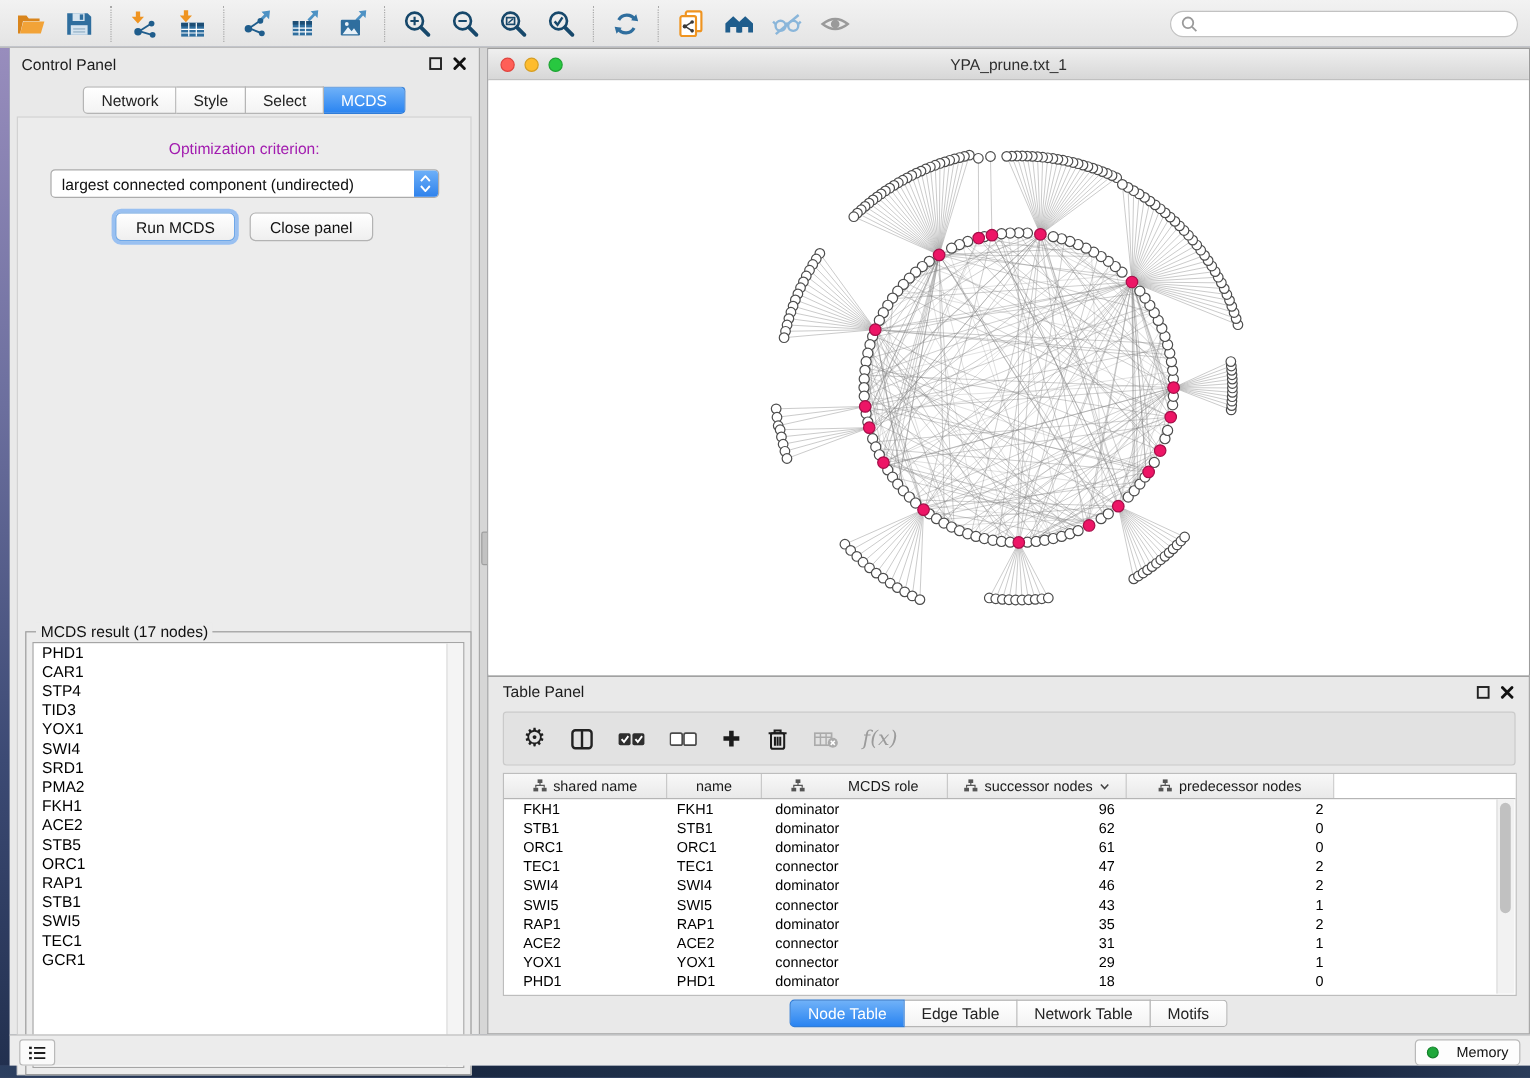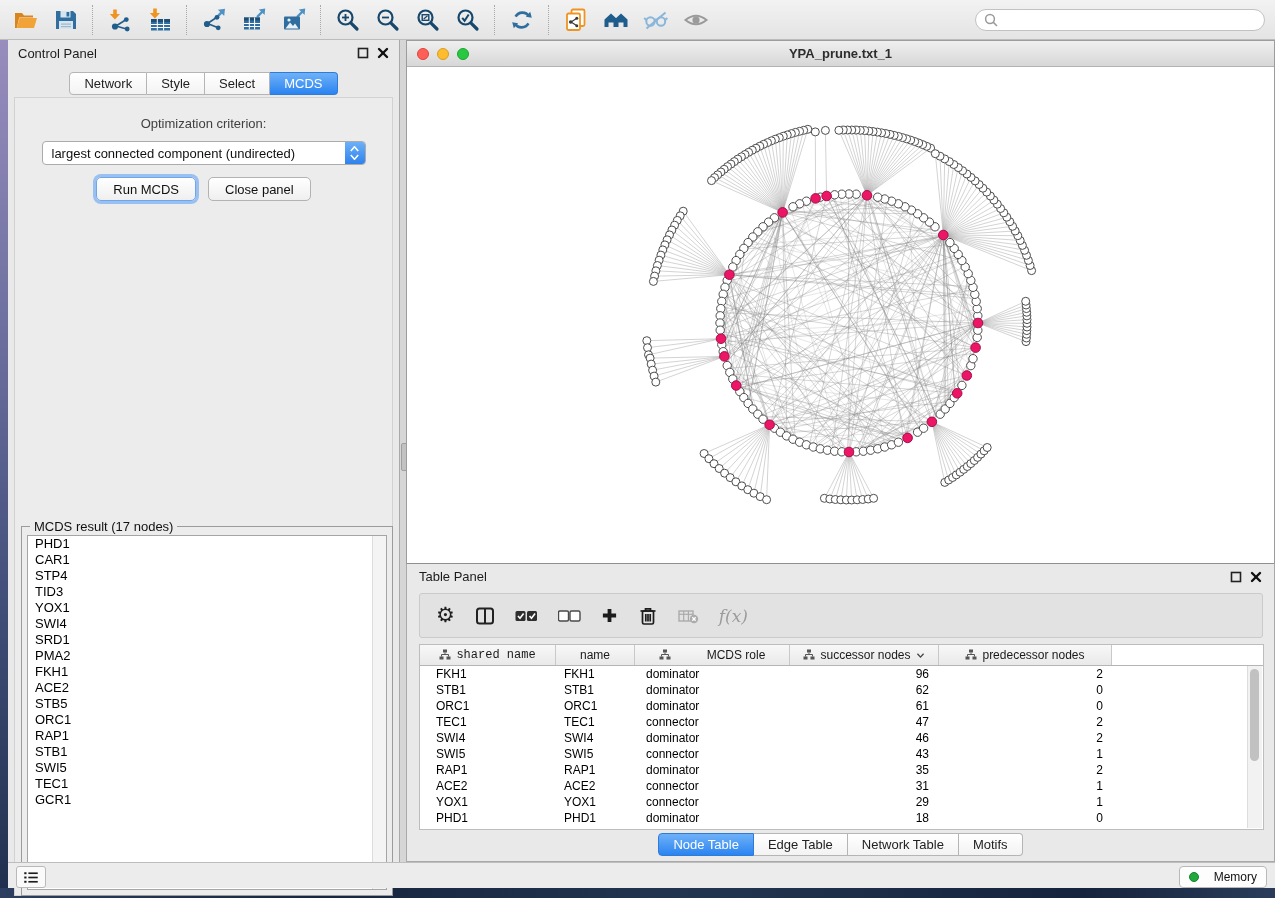--- a/index.html
+++ b/index.html
@@ -18,62 +18,62 @@
   .control-panel{left:8px;top:40px;width:392px;height:822px;background:#e9e9e9;border-right:1px solid #a9a9a9;box-sizing:border-box;}
   .cp-head{height:26px;display:flex;align-items:center;padding:0 10px;}
   .panel-title{font-size:13px;color:#1c1c1c;flex:1;}
   .win-btns{display:flex;gap:8px;align-items:center;}
   .tabbar{display:flex;justify-content:center;margin-top:6px;}
   .seg{height:21px;line-height:21px;padding:0 14px;font-size:13px;color:#222;background:linear-gradient(#fff,#f3f3f3);border:1px solid #b5b5b5;border-left:none;cursor:default;}
   .seg:first-child{border-left:1px solid #b5b5b5;border-radius:4px 0 0 4px;}
   .seg:last-child{border-radius:0 4px 4px 0;}
   .seg.sel{background:linear-gradient(#6fb1f8,#2a84f1);color:#fff;border-color:#2f7cd8;}
   .cp-inner{position:absolute;left:6px;top:57px;width:379px;height:799px;background:#ececec;border:1px solid #d2d2d2;box-sizing:border-box;}
-  .opt-label{text-align:center;font-size:13px;color:#404040;margin-top:18px;}
+  .opt-label{text-align:center;font-size:13px;color:#a21caf;margin-top:18px;}
   .combo{margin:10px auto 0;width:324px;height:24px;background:#fff;border:1px solid #ababab;border-radius:4px;display:flex;align-items:center;box-sizing:border-box;}
   .combo .val{flex:1;font-size:13px;color:#111;padding-left:9px;white-space:nowrap;}
   .stepper{width:20px;height:22px;border-radius:0 3px 3px 0;background:linear-gradient(#6db0f8,#2f82ec);display:flex;flex-direction:column;align-items:center;justify-content:center;gap:2px;}
   .stepper svg{display:block;}
   .btn-row{display:flex;justify-content:center;gap:12px;margin-top:12px;}
   .pbtn{height:24px;padding:0 16px;font-size:13px;color:#111;background:linear-gradient(#ffffff,#efefef);border:1px solid #b3b3b3;border-radius:5px;font-family:"Liberation Sans",sans-serif;}
   .pbtn.focus{box-shadow:0 0 0 3px rgba(98,163,245,.6);border-color:#6ea7e8;}
   .groupbox{position:absolute;left:6px;top:428px;width:372px;height:370px;border:1px solid #9b9b9b;background:#ececec;box-sizing:border-box;}
   .gb-legend{position:absolute;top:-8px;left:8px;background:#ececec;padding:0 4px;font-size:13px;color:#111;}
   .mcds-list{position:absolute;left:5px;top:8px;right:5px;bottom:5px;background:#fff;border:1px solid #a5a5a5;overflow:hidden;}
   .mcds-scroll{position:absolute;top:0;right:0;width:13px;bottom:0;background:#f4f4f4;border-left:1px solid #dcdcdc;}
   .mcds-item{font-size:13px;color:#000;line-height:16px;padding-left:7px;}
   
   .v-splitter{left:400px;top:40px;width:6px;height:822px;background:#d6d6d6;}
   .v-grip{position:absolute;left:0.5px;top:403px;width:5px;height:26px;background:#c2c2c2;border:1px solid #9f9f9f;border-radius:2px;}
   
   .net-window{left:406px;top:40px;width:869px;height:523px;background:#fff;border:1px solid #9c9c9c;box-sizing:border-box;}
   .net-title{height:25px;background:linear-gradient(#efefef,#d7d7d7);border-bottom:1px solid #b2b2b2;display:flex;align-items:center;position:relative;}
   .lights{display:flex;gap:8px;margin-left:10px;}
   .light{width:12px;height:12px;border-radius:50%;box-sizing:border-box;}
-  .net-title .t{position:absolute;left:0;right:0;text-align:center;font-size:13px;font-weight:bold;color:#2d2d2d;}
+  .net-title .t{position:absolute;left:0;right:0;text-align:center;font-size:13px;font-weight:normal;color:#2d2d2d;}
   .net-canvas{position:relative;width:867px;height:496px;background:#fff;}
   
   .table-panel{left:406px;top:563px;width:869px;height:299px;background:#e9e9e9;border:1px solid #a9a9a9;border-top:1px solid #8f8f8f;box-sizing:border-box;}
   .tp-head{height:25px;display:flex;align-items:center;padding:0 12px;justify-content:space-between;}
   .tp-toolbar{position:absolute;left:12px;top:29px;width:844px;height:45px;background:#e2e2e2;border:1px solid #cacaca;border-radius:3px;display:flex;align-items:center;gap:20px;padding-left:16px;box-sizing:border-box;}
   .tbi{display:flex;align-items:center;justify-content:center;}
   .gear-glyph{font-size:21px;color:#1e1e1e;font-family:"DejaVu Sans",sans-serif;line-height:1;}
   .fx{font-family:"DejaVu Serif",serif;font-style:italic;font-size:17px;color:#9b9b9b;}
   .tbl{position:absolute;left:12px;top:80px;width:845px;height:186px;background:#fff;border:1px solid #bdbdbd;box-sizing:border-box;overflow:hidden;}
   .thead{display:flex;height:20px;background:linear-gradient(#f8f8f8,#e9e9e9);border-bottom:1px solid #b5b5b5;}
   .hc{display:flex;align-items:center;justify-content:center;gap:5px;font-size:12px;color:#1a1a1a;border-right:1px solid #c9c9c9;box-sizing:border-box;}
   .hfill{flex:1;background:#fff;border-right:none;}
   .trow{display:flex;height:16px;align-items:center;}
   .c{font-size:12px;color:#000;box-sizing:border-box;white-space:nowrap;overflow:hidden;}
   .c0{width:136px;padding-left:16px;}
   .c1{width:79px;padding-left:8px;}
   .c2{width:155px;padding-left:11px;}
   .c3{width:149px;text-align:right;padding-right:10px;}
   .c4{width:173px;text-align:right;padding-right:9px;}
-  .h0{width:136px;font-family:Liberation Mono, monospace;}.h1{width:79px;}.h2{width:155px;gap:36px;}.h3{width:149px;}.h4{width:173px;}
+  .h0{width:136px;}.h1{width:79px;}.h2{width:155px;gap:36px;}.h3{width:149px;}.h4{width:173px;}
   .tbl-scroll{position:absolute;top:21px;right:1px;width:14px;bottom:1px;background:#f2f2f2;border-left:1px solid #ddd;}
   .tbl-thumb{position:absolute;left:2px;top:3px;width:9px;height:92px;background:#c1c1c1;border-radius:5px;}
   .tp-tabs{position:absolute;left:0;right:0;top:269px;display:flex;justify-content:center;}
   
   .status-bar{left:8px;top:862px;width:1267px;height:26px;background:#ececec;border-top:1px solid #bdbdbd;box-sizing:border-box;}
   .sb-btn{position:absolute;left:8px;top:3px;width:28px;height:20px;background:#fafafa;border:1px solid #b9b9b9;border-radius:3px;display:flex;align-items:center;justify-content:center;}
   .mem-btn{position:absolute;right:8px;top:3px;height:20px;background:#fdfdfd;border:1px solid #b9b9b9;border-radius:4px;display:flex;align-items:center;gap:15px;padding:0 9px;font-size:12px;color:#111;}
   .mem-dot{width:10px;height:10px;border-radius:50%;background:#1fa83b;border:1px solid #15822c;box-sizing:border-box;}
 </style>
 </head>

